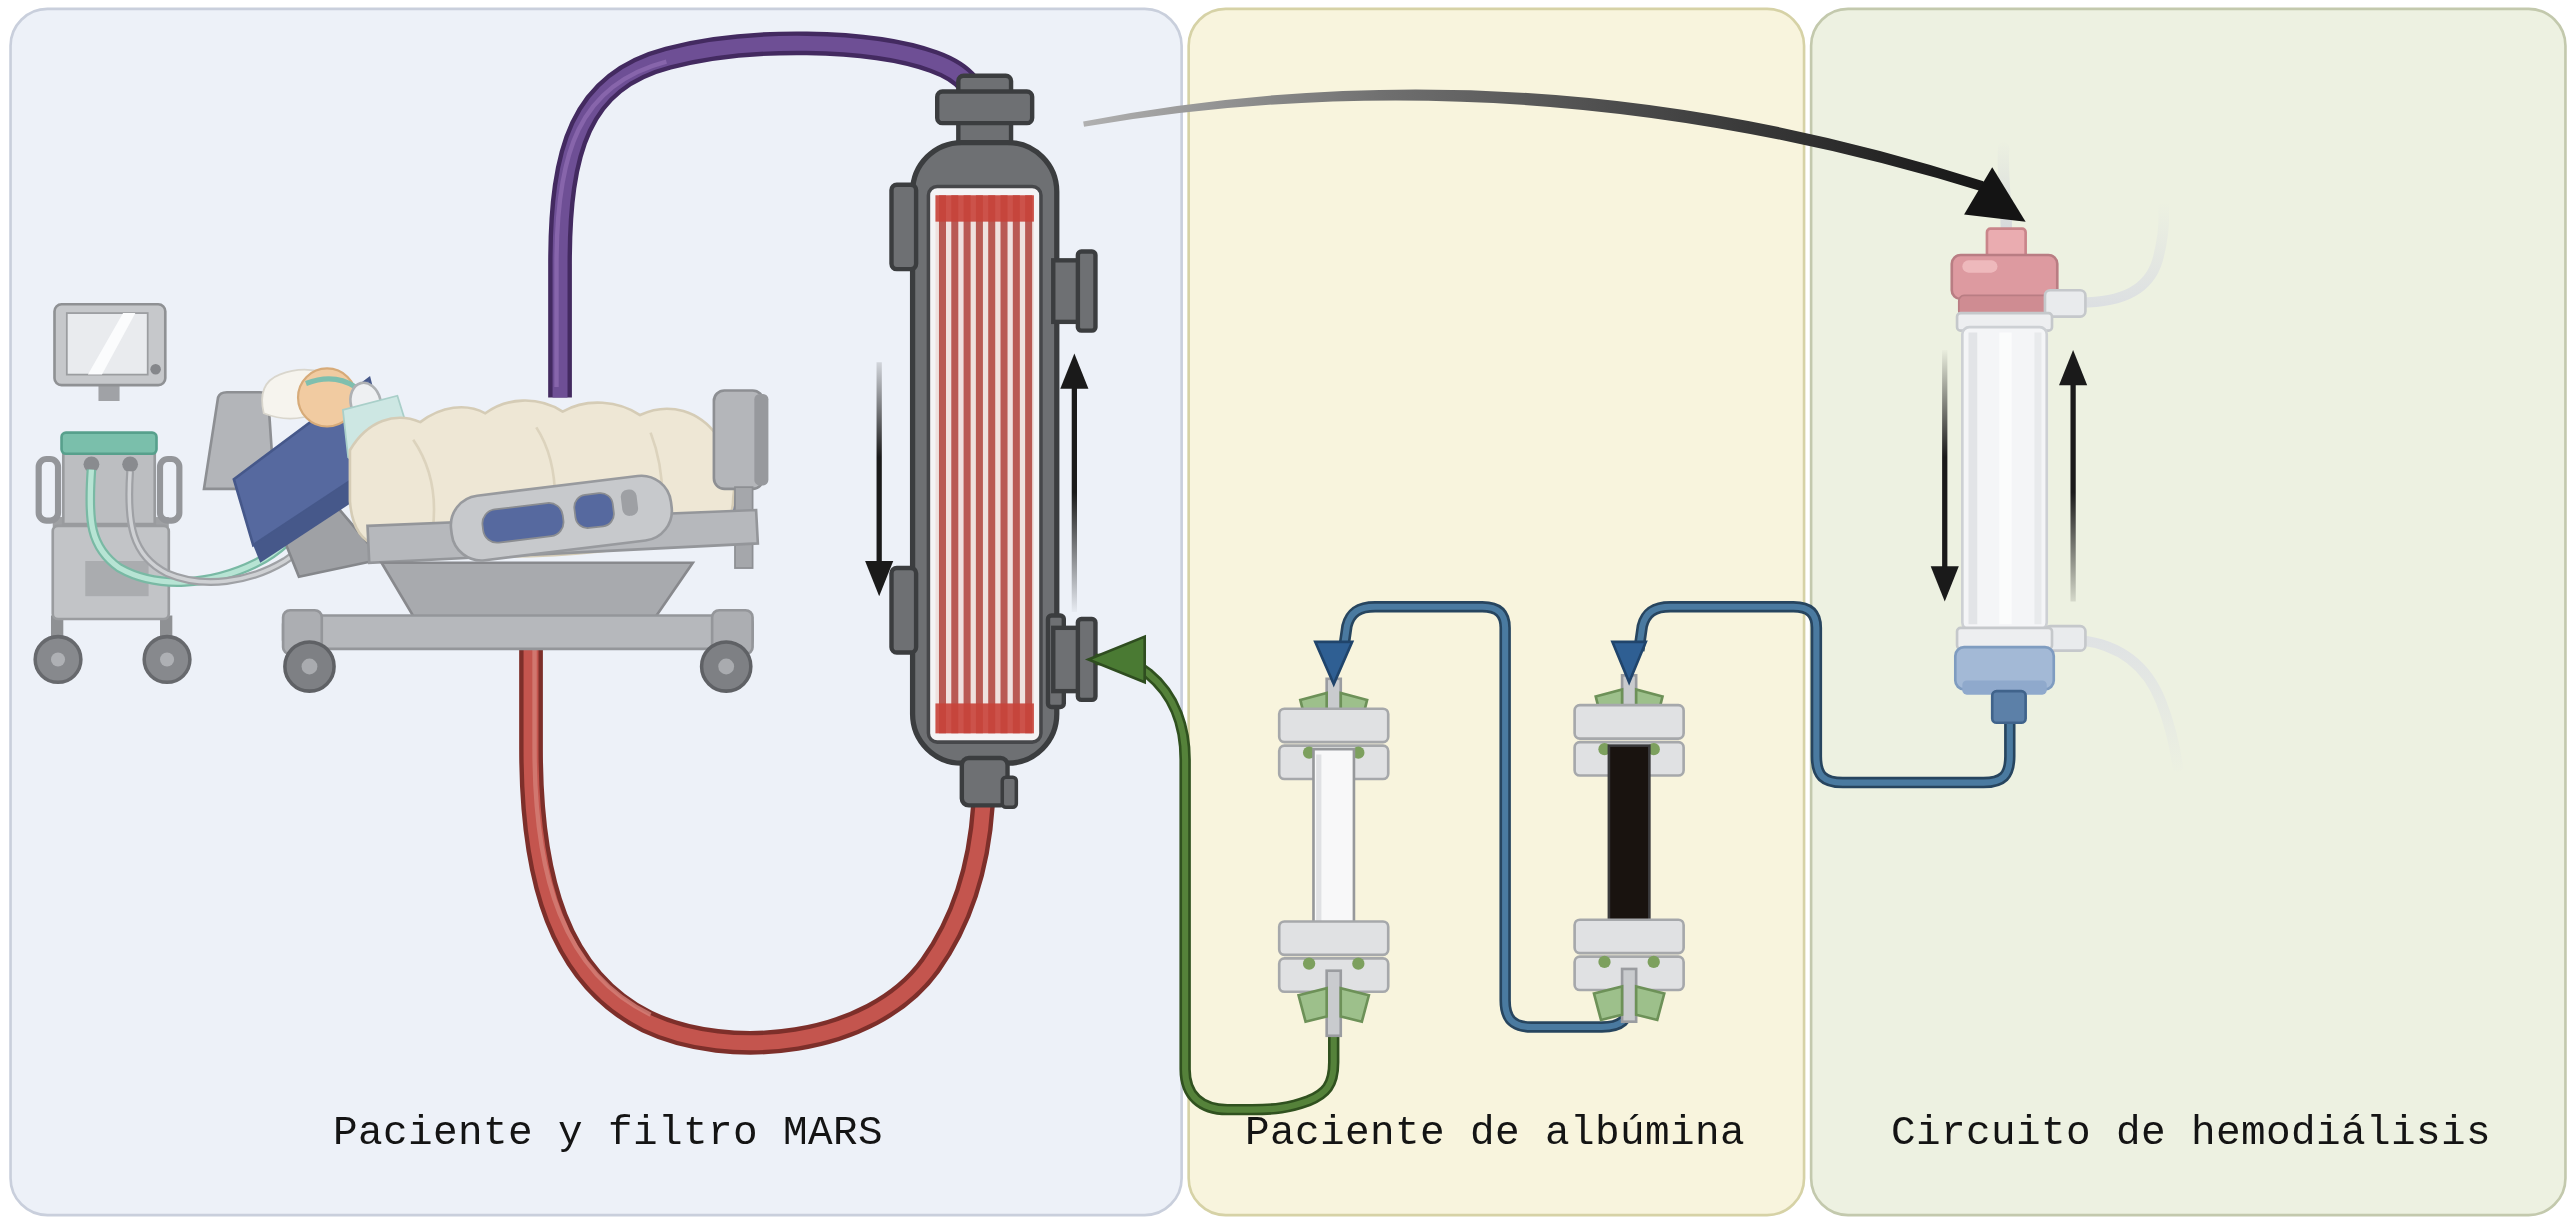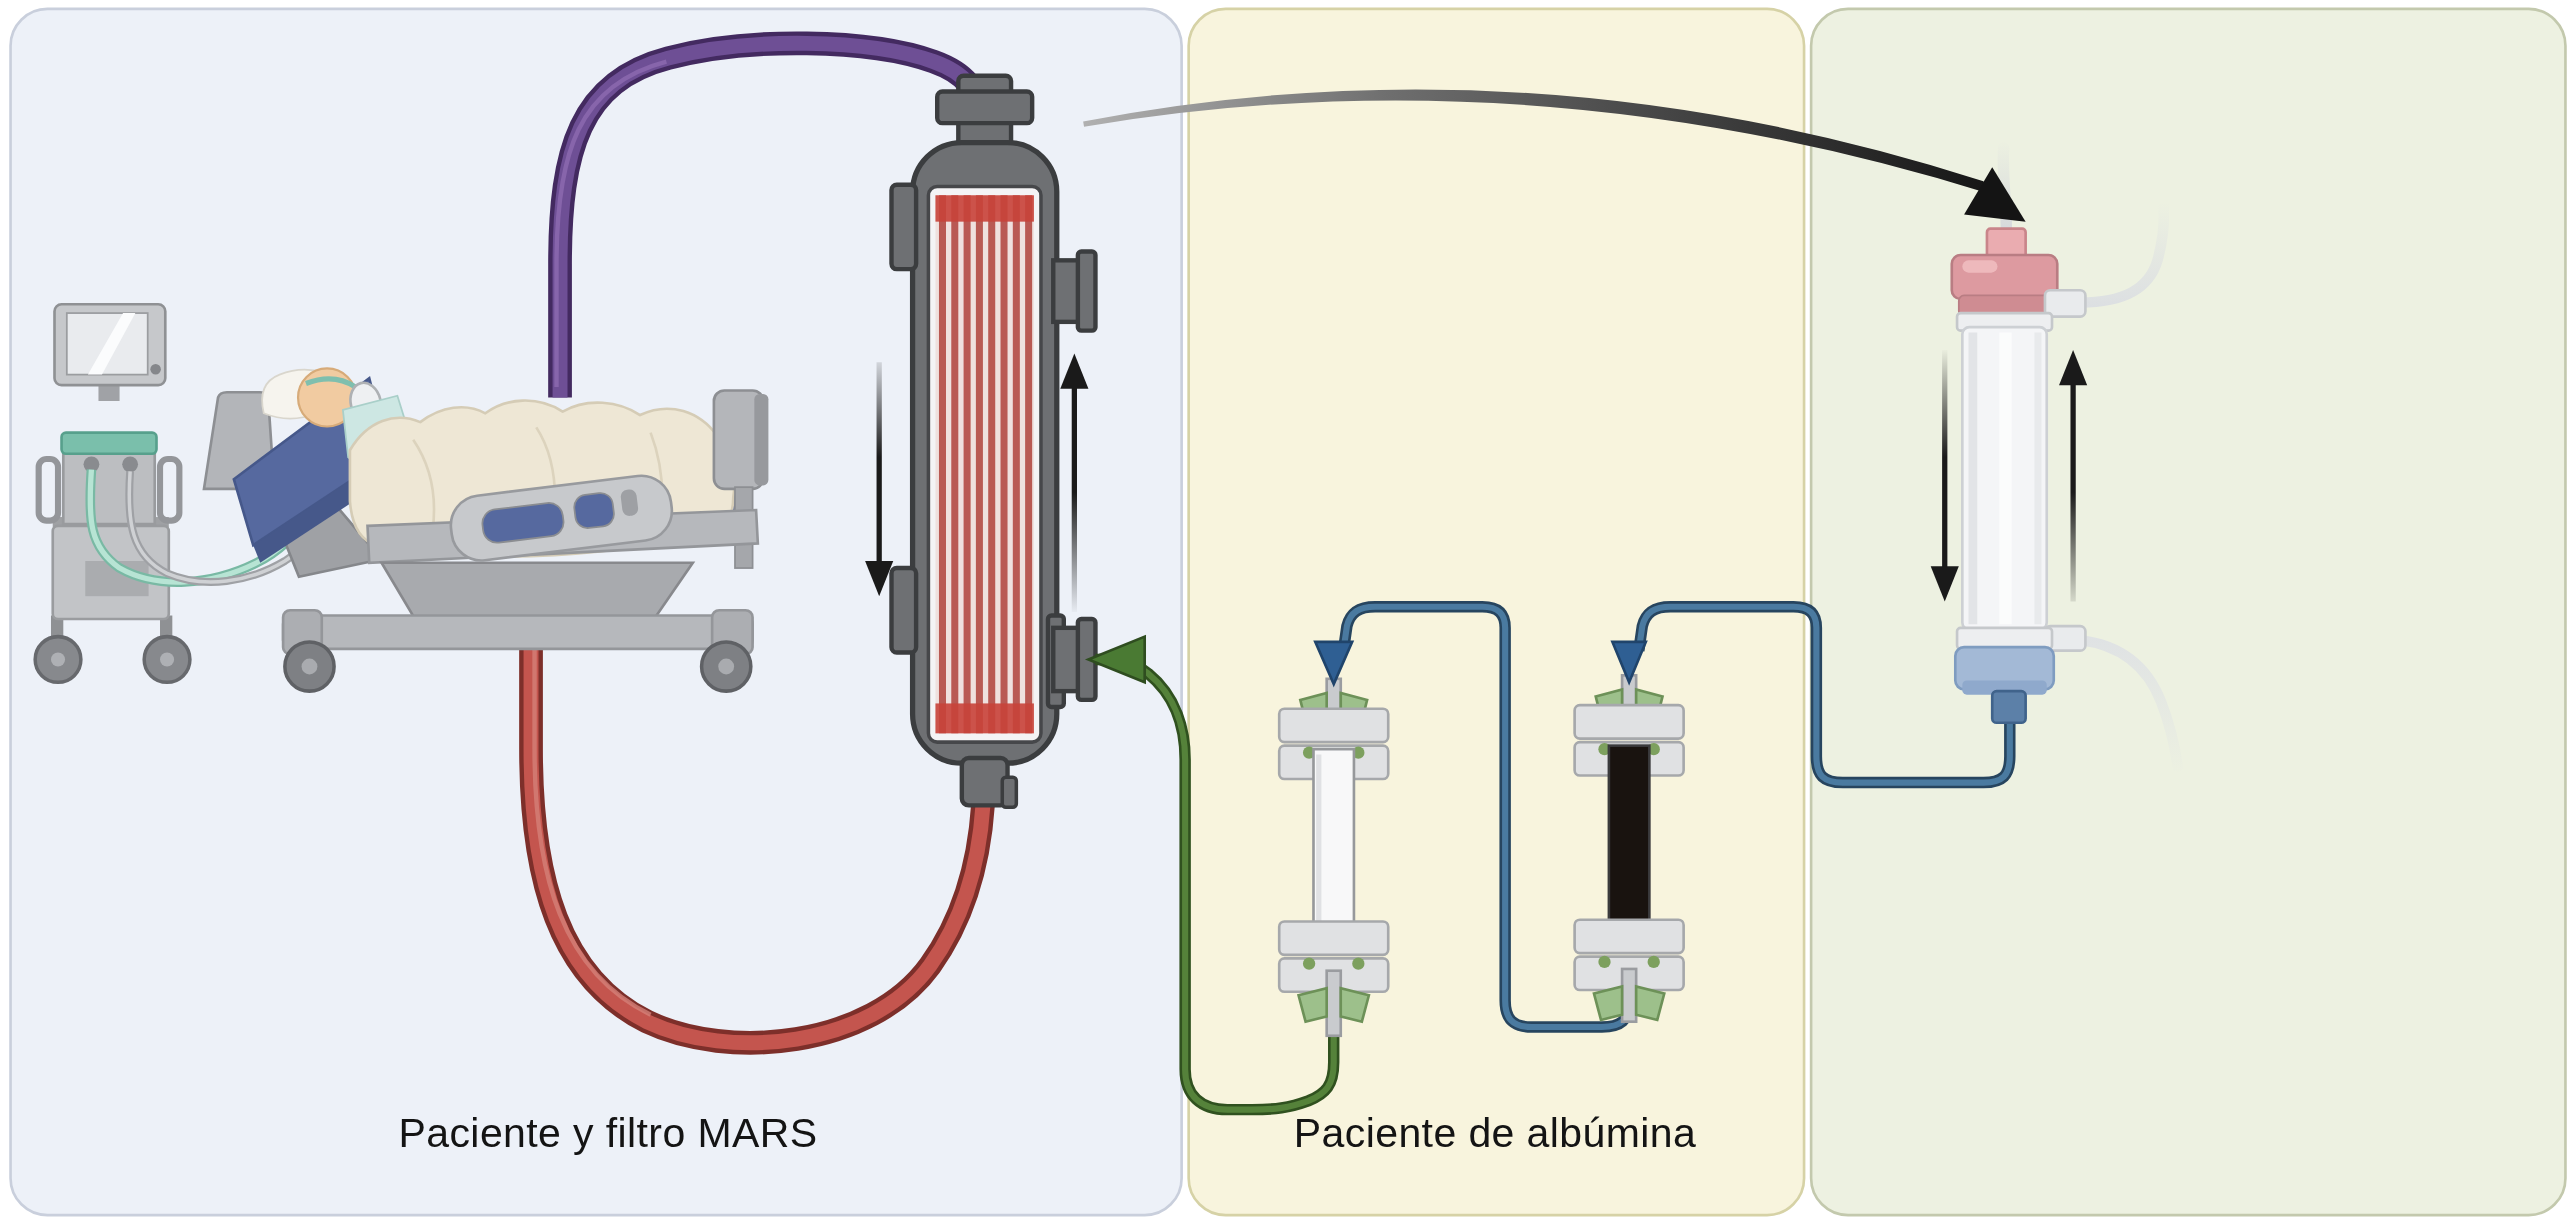--- a/index.html
+++ b/index.html
@@ -1,17 +1,17 @@
 <!DOCTYPE html>
 <html style="font-size:14px"><head>
 <meta charset="utf-8">
 <style>
   html,body{margin:0;padding:0;background:#ffffff;}
   .stage{position:relative;width:2576px;height:1224px;background:#ffffff;overflow:hidden;
-         font-family:Liberation Sans, sans-serif;}
+         font-family:Liberation Mono, monospace;}
   .stage svg{position:absolute;left:0;top:0;}
   .panel-label{position:absolute;transform:translateX(-50%);white-space:nowrap;
                font-size:41px;color:#141414;letter-spacing:0.4px;}
 </style>
 </head>
 <body>
 
 <div class="stage">
 
 <svg width="2576" height="1224" viewBox="0 0 2930 1392">
@@ -247,15 +247,16 @@
   </g>
 
   <g>
     <path d="M 1232,138 Q 1740,40 2256,206 L 2262,220 Q 1742,58 1233,144 Z" fill="url(#gArc)"></path>
     <polygon points="2304,252 2234,244 2266,190" fill="#141414"></polygon>
   </g>
 </svg>
 
 <div class="panel-label" style="left:608px; top:1110px;">Paciente y filtro MARS</div>
 <div class="panel-label" style="left:1495px; top:1110px;">Paciente de albúmina</div>
+<div class="panel-label" style="left:2191px; top:1110px;">Circuito de hemodiálisis</div>
 
 </div>
 
 
 </body></html>

